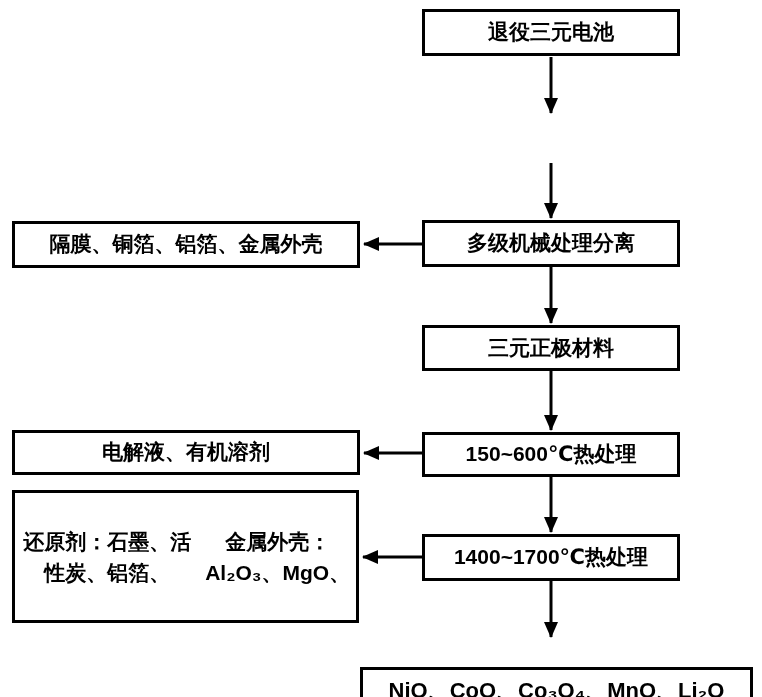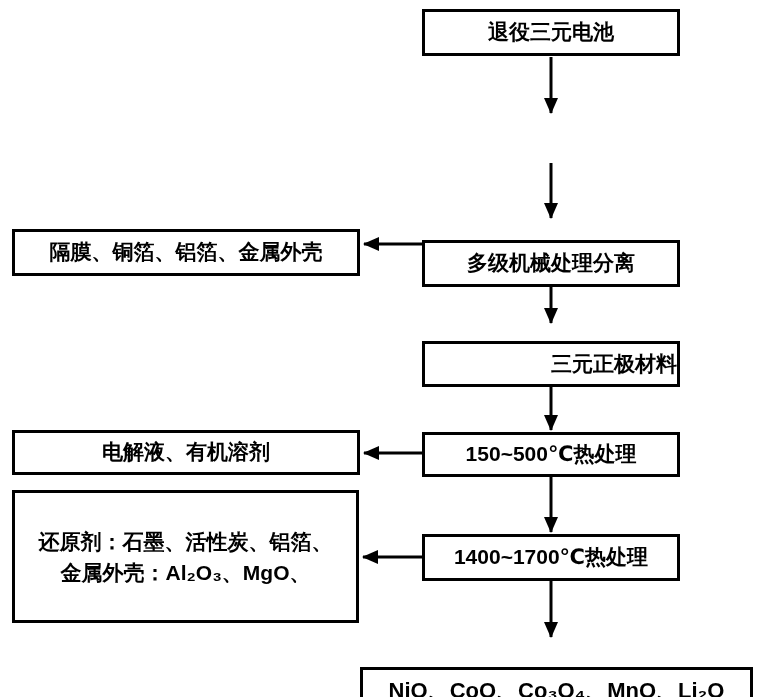--- a/index.html
+++ b/index.html
@@ -25,30 +25,30 @@
     text-align: center;
     font-weight: bold;
     font-size: 21px;
     line-height: 1.25;
     z-index: 2;
   }
   
   .main-col { left: 422px; width: 258px; height: 47px; }
   .b-retired      { top: 9px;   }
   .b-disassembly  { top: 115px; height: 48px; }
-  .b-mechanical   { top: 220px; margin-top: 20px; }
-  .b-cathode      { top: 341px; height: 46px; justify-content: flex-end; }
+  .b-mechanical   { top: 220px; }
+  .b-cathode      { top: 325px; height: 46px; }
   .b-heatlow      { top: 432px; height: 45px; }
   .b-heathigh     { top: 534px; text-align: center; }
   .b-products     { left: 360px; top: 639px; width: 393px; height: 47px; font-size: 22px; margin-top: 28px; }
   
-  .b-separators   { left: 12px; top: 221px; width: 348px; height: 47px; margin-top: 8px; }
+  .b-separators   { left: 12px; top: 221px; width: 348px; height: 47px; }
   .b-electrolyte  { left: 12px; top: 430px; width: 348px; height: 45px; }
   .b-additives    { left: 12px; top: 490px; width: 347px; height: 133px;
-                    flex-direction: column; justify-content: center; }
+                    flex-direction: row; justify-content: center; }
   .b-additives .line { display: block; line-height: 31px; }
   .arrow-layer {
     position: absolute;
     inset: 0;
     width: 762px;
     height: 697px;
     z-index: 1;
     pointer-events: none;
   }
 </style>
@@ -83,21 +83,21 @@
 
   <div class="box main-col b-mechanical">
     <span>多级机械处理分离</span>
   </div>
 
   <div class="box main-col b-cathode">
     <span>三元正极材料</span>
   </div>
 
   <div class="box main-col b-heatlow">
-    <span>150~500℃热处理</span>
+    <span>150~600℃热处理</span>
   </div>
 
   <div class="box main-col b-heathigh">
     <span>1400~1700℃热处理</span>
   </div>
 
   <div class="box b-products">
     <span>NiO、CoO、Co₃O₄、MnO、Li₂O</span>
   </div>
 

